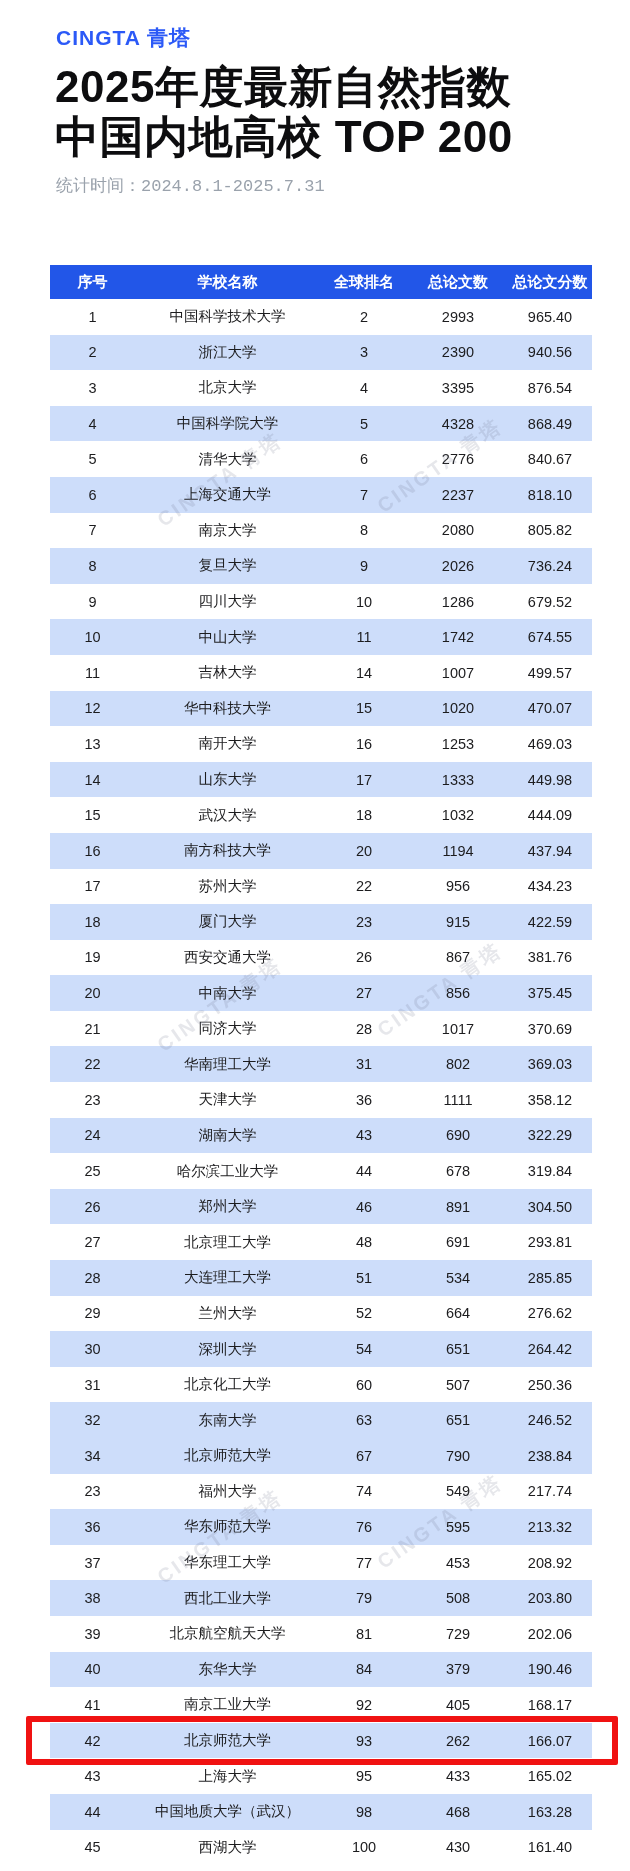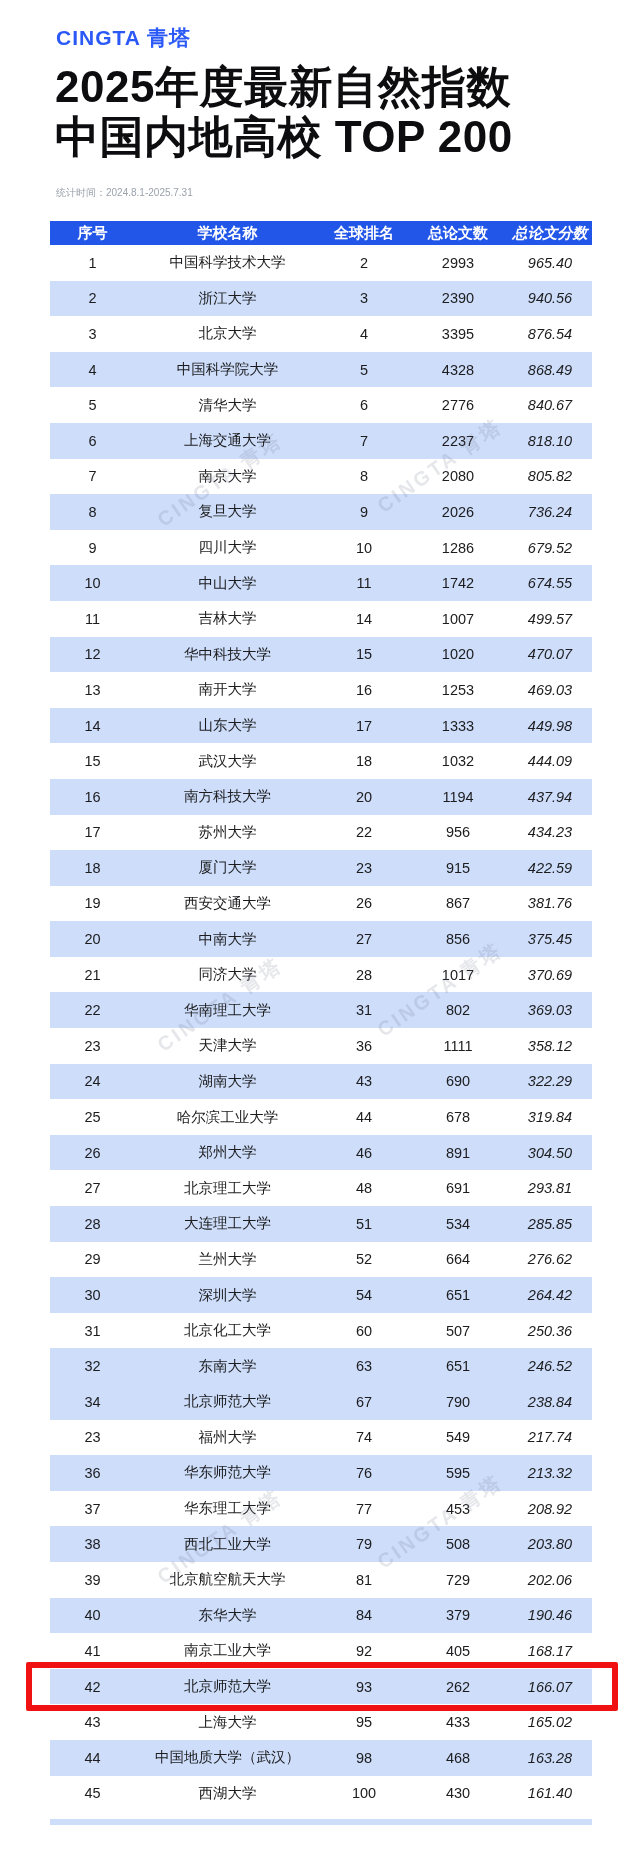--- a/index.html
+++ b/index.html
@@ -16,46 +16,47 @@
     position:absolute; left:56px; top:24px;
     font-size:21px; font-weight:800; letter-spacing:1px;
     color:var(--logo_blue,#2b59f7);
   }
   .title {
     position:absolute; left:55px; top:62px;
     font-size:44px; font-weight:800; line-height:50px;
     letter-spacing:0.5px; color:#0d0d0f;
   }
   .subtitle {
-    position:absolute; left:56px; top:186px;
-    font-size:10px; font-weight:400;
+    position:absolute; left:56px; top:174px;
+    font-size:17px; font-weight:400;
     color:var(--subtitle_gray,#9aa2ac);
+    font-family:Liberation Mono, monospace;
   }
 
   
   .table {
     position:absolute; left:50px; top:221px; width:542px;
   }
   .thead {
-    display:flex; height:24px; align-items:center;
+    display:flex; height:34px; align-items:center;
     background:var(--header_blue,#2256e8);
-    color:#ffffff; font-weight:700; font-size:15px;
+    color:#ffffff; font-weight:700; font-size:15px;margin-top:44px;
   }
   .trow {
     display:flex; height:35.6px; align-items:center;
     background:#ffffff; font-size:14.5px; font-weight:500;
     position:relative;
   }
   .trow.alt { background:var(--row_alt_blue,#cdddfa); }
   .cell { text-align:center; }
   .c-rank   { width:85px; }
   .c-name   { width:185px; }
   .c-global { width:88px; }
   .c-papers { width:100px; }
-  .c-score  { width:84px;font-style:italic; }
+  .c-score  { width:84px; }
 
   
   .red-frame {
     position:absolute; left:-24px; right:-26px; top:-7px; bottom:-7px;
     border:6px solid var(--highlight_red,#f01212);
     border-radius:2px; pointer-events:none; z-index:6;
   }
 
   .partial-row {
     margin-top:8px; height:6px;

